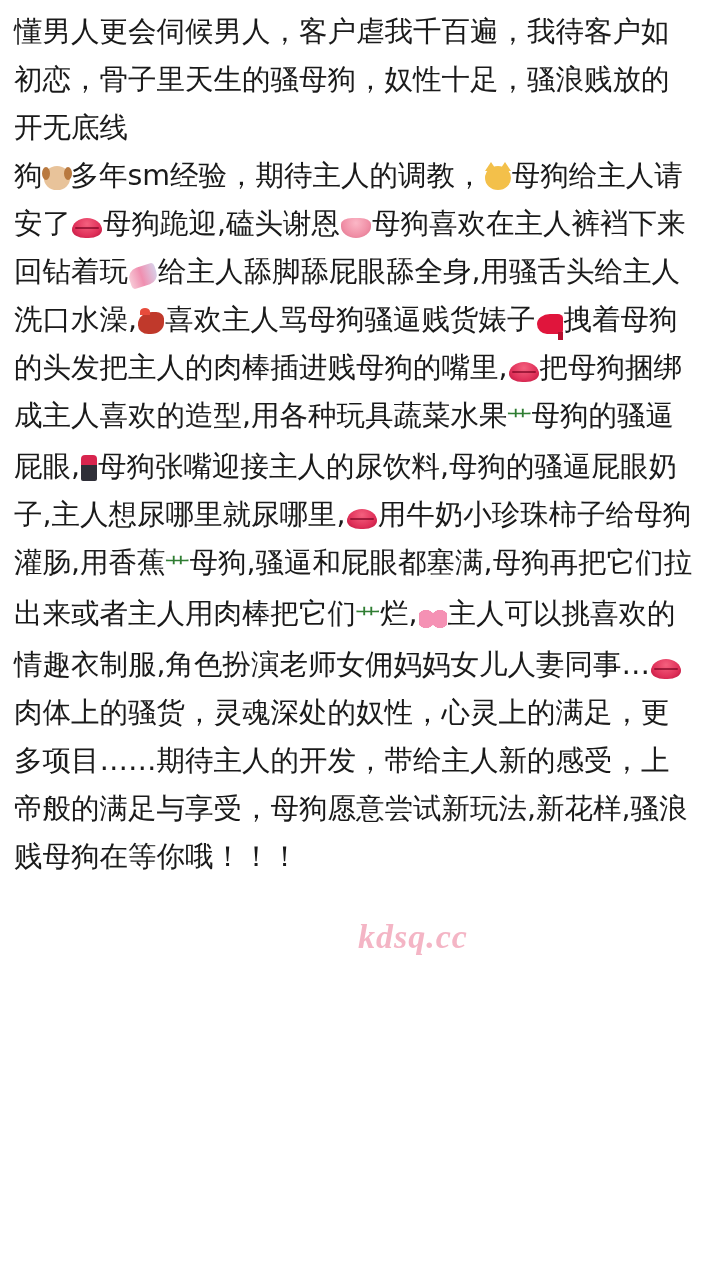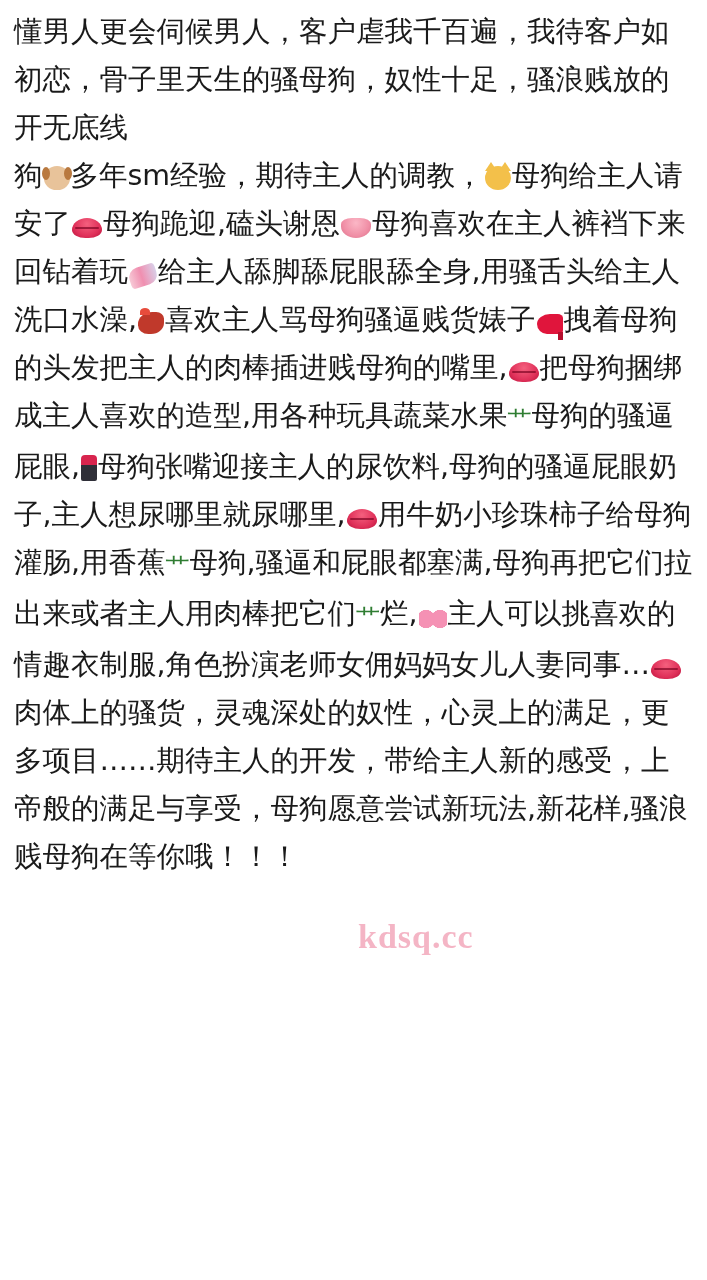--- a/index.html
+++ b/index.html
@@ -33,20 +33,21 @@
     margin: 0;
     padding: 0;
   }
   
   .watermark {
     position: absolute;
     left: 358px;
     top: 918px;
     font-family: "Liberation Serif", serif;
     font-size: 34px;
+    font-style: italic;
     font-weight: bold;
     color: rgba(235, 120, 150, 0.55);
     letter-spacing: 1px;
     pointer-events: none;
     user-select: none;
     white-space: nowrap;
   }
   
   .g {
     display: inline-block;

